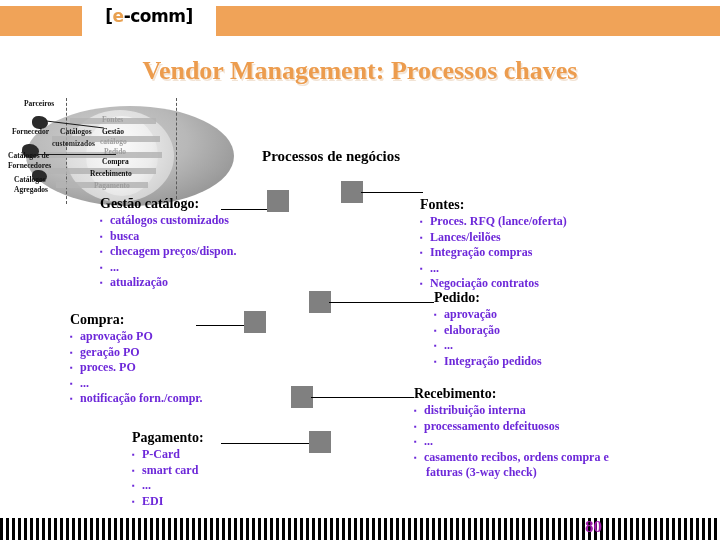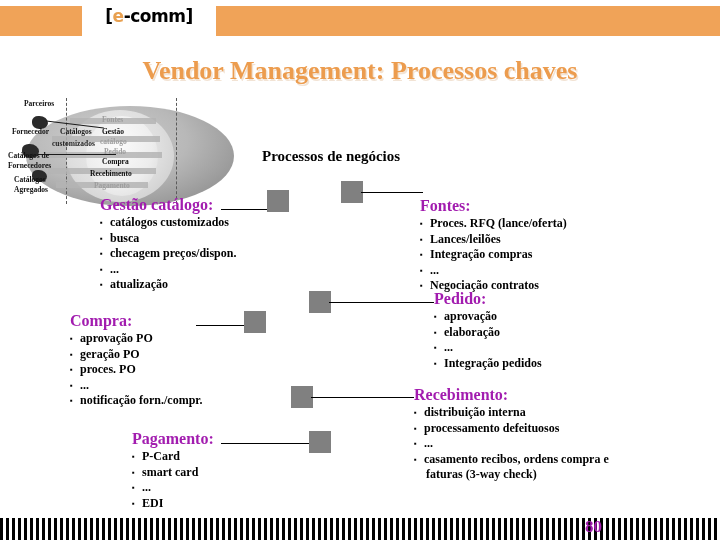--- a/index.html
+++ b/index.html
@@ -84,27 +84,27 @@
   #processos-heading{
     position:absolute;left:262px;top:148px;
     font-family:"Liberation Serif", serif;
     font-weight:bold;font-size:15px;color:#000;white-space:nowrap;
   }
 
   
   .block{position:absolute;}
   .block .bt{
     font-family:"Liberation Serif", serif;
-    font-weight:bold;font-size:16px;color:#a21caf;white-space:nowrap;
+    font-weight:bold;font-size:14px;color:#000000;white-space:nowrap;
     margin:0 0 1px 0;
   }
   .block ul{list-style:none;margin:0;padding:0;}
   .block li{
     font-family:"Liberation Serif", serif;
-    font-weight:bold;font-size:12px;color:#000000;
+    font-weight:bold;font-size:12px;color:#6d28d9;
     line-height:15.5px;white-space:nowrap;
     padding-left:10px;position:relative;
   }
   .block li::before{
     content:"\25AA";position:absolute;left:0;top:0;font-size:8px;
   }
   .block li.cont{padding-left:12px;}
   .block li.cont::before{content:"";}
 
   

